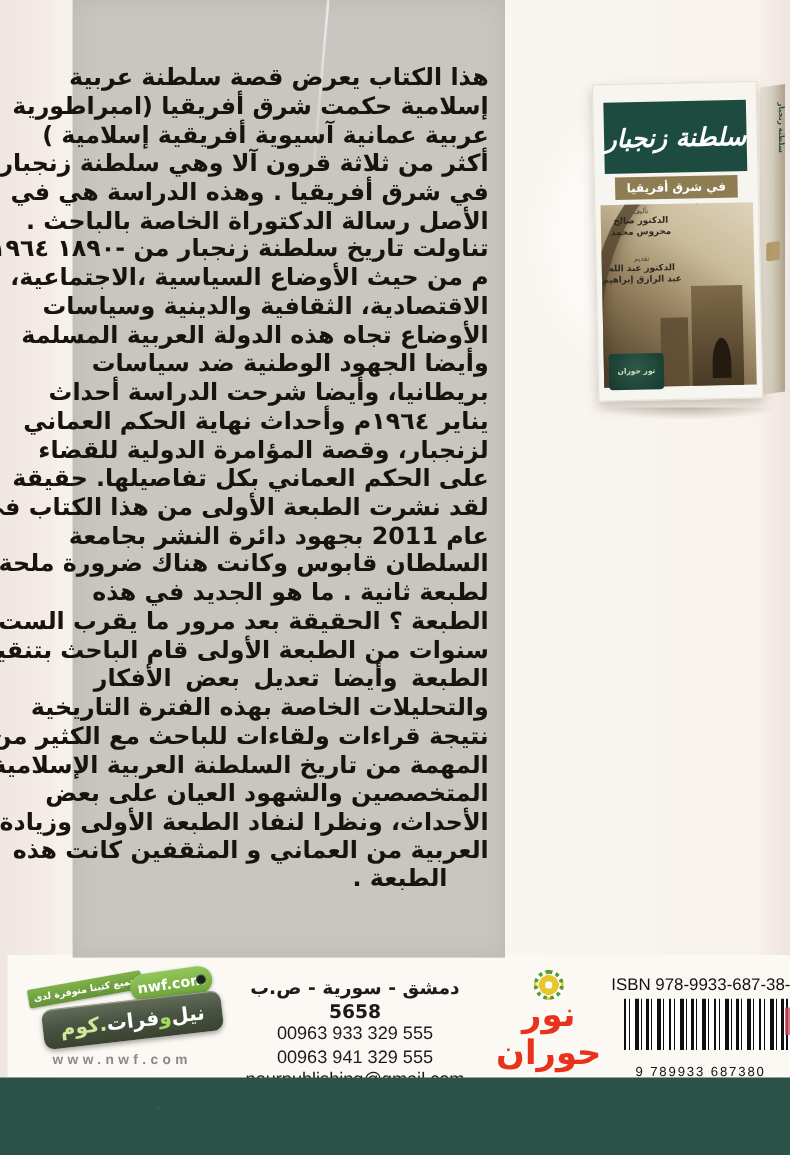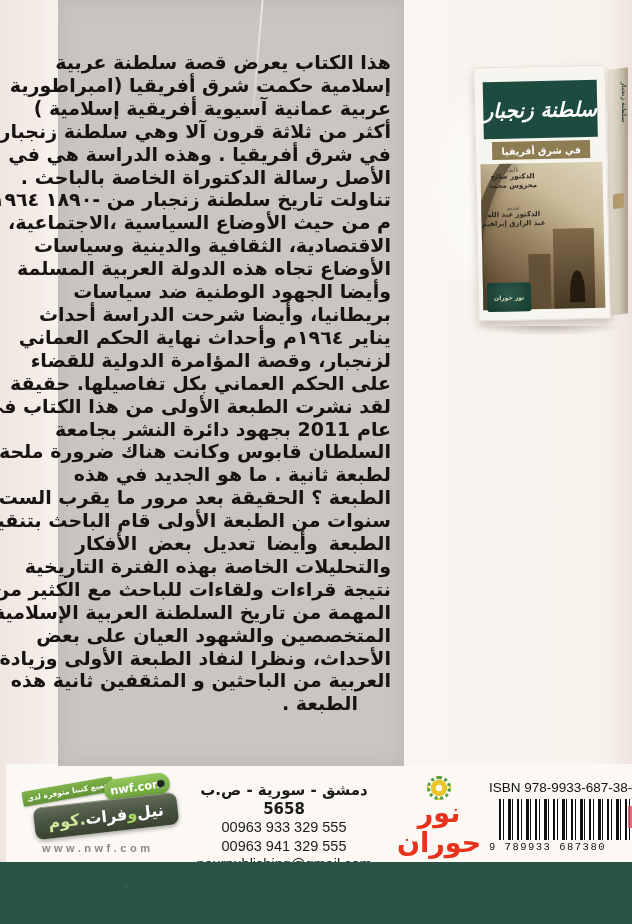--- a/index.html
+++ b/index.html
@@ -84,21 +84,21 @@
         font-weight:700;color:#33100a;line-height:11px;}
   .swoosh{position:absolute;right:-14px;bottom:-2px;width:0;height:0;
         border-top:7px solid #1d1d1d;border-right:16px solid transparent;}
   .nour-sub{font-family:"Liberation Serif",serif;font-size:8.5px;font-weight:700;color:#e8321c;margin-top:2px;}
 
   
   .isbn-block{position:absolute;left:489px;top:780px;width:143px;overflow:hidden;}
   .isbn-label{font-family:"Liberation Sans",sans-serif;font-size:13.5px;color:#111;white-space:nowrap;}
   .bars{margin:4px 0 0 10px;height:41px;width:133px;
         background:repeating-linear-gradient(90deg,#101010 0 2px,#fff 2px 4px,#101010 4px 5px,#fff 5px 9px,#101010 9px 12px,#fff 12px 13.5px,#101010 13.5px 14.5px,#fff 14.5px 18px);}
-  .digits{font-family:Liberation Mono, monospace;font-size:10.5px;color:#111;letter-spacing:1.5px;white-space:nowrap;margin-top:1px;}
+  .digits{font-family:Liberation Sans, sans-serif;font-size:10.5px;color:#111;letter-spacing:1.5px;white-space:nowrap;margin-top:12px;text-align:center;}
 
   
   .strip{position:absolute;left:0;top:862px;width:632px;height:62px;
         background:radial-gradient(3px 3px at 20% 40%,rgba(255,255,255,.05),transparent),#2b5247;}
   .edge-mark{position:absolute;right:0;top:806px;width:4px;height:22px;background:#d64e62;opacity:.8;}
 </style>
 </head>
 <body>
 
 <div class="page">
@@ -129,21 +129,21 @@
       <div class="line">السلطان قابوس وكانت هناك ضرورة ملحة</div>
       <div class="line">لطبعة ثانية . ما هو الجديد في هذه</div>
       <div class="line">الطبعة ؟ الحقيقة بعد مرور ما يقرب الست</div>
       <div class="line">سنوات من الطبعة الأولى قام الباحث بتنقيح</div>
       <div class="line">الطبعة وأيضا تعديل بعض الأفكار</div>
       <div class="line">والتحليلات الخاصة بهذه الفترة التاريخية</div>
       <div class="line">نتيجة قراءات ولقاءات للباحث مع الكثير من</div>
       <div class="line">المهمة من تاريخ السلطنة العربية الإسلامية</div>
       <div class="line">المتخصصين والشهود العيان على بعض</div>
       <div class="line">الأحداث، ونظرا لنفاد الطبعة الأولى وزيادة</div>
-      <div class="line">العربية من الباحثين و المثقفين ثانية هذه</div>
+      <div class="line">العربية من العماني و المثقفين كانت هذه</div>
       <div class="line last">الطبعة .</div>
     </div>
   </div>
 
   <div class="book">
     <div class="spine">
       <span class="spine-text">سلطنة زنجبار</span>
       <div class="spine-emblem"></div>
     </div>
     <div class="front">

